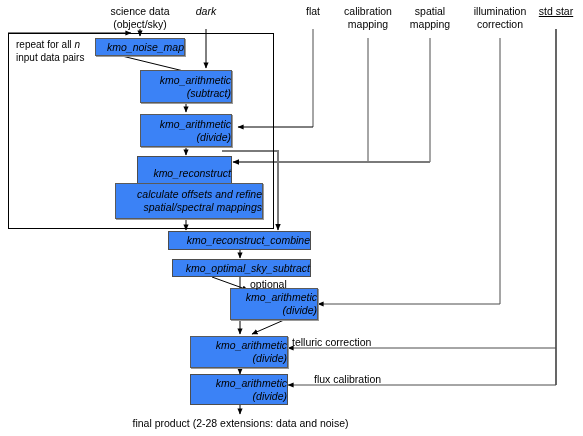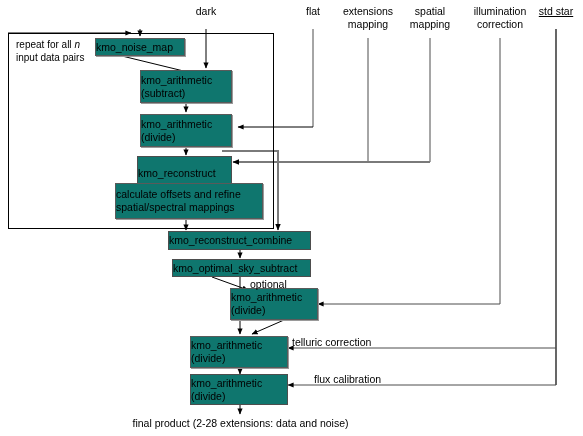--- a/index.html
+++ b/index.html
@@ -19,31 +19,32 @@
   #svg-layer {
     position: absolute;
     left: 0;
     top: 0;
     width: 583px;
     height: 436px;
   }
   .node {
     position: absolute;
     box-sizing: border-box;
-    background: #0f766e;
+    background: #3b82f6;
     border: 1px solid #4d4d4d;
     font-size: 10.5px;
     color: #000000;
     display: flex;
     flex-direction: column;
-    align-items: flex-start;
+    align-items: flex-end;
     justify-content: center;
     line-height: 13px;
     text-align: center;
     z-index: 3;
+    font-style: italic;
   }
   .node.heavy {
     border: 1.5px solid #5a5a5a;
     box-shadow: 1px 1px 0 0 #9a9a9a;
   }
   .node .l1, .node .l2 { display: block; white-space: nowrap; }
   .label {
     position: absolute;
     font-size: 10.5px;
     color: #000000;
@@ -163,31 +164,35 @@
       <path d="M8,33 L131,33" marker-end="url(#ah-thin)"></path>
     </g>
   </svg>
 
   <div class="loopbox" style="left:8px; top:33px; width:266px; height:196px;"></div>
   <div class="loop-text" style="left:16px; top:38px; width:120px;">
     <span><span>repeat for all </span><i>n</i></span><br>
     <span>input data pairs</span>
   </div>
 
-
-  <div class="label" style="left:176px; top:5px; width:60px;">
+  <div class="label" style="left:95px; top:5px; width:90px;">
+    <span>science data</span><br>
+    <span>(object/sky)</span>
+  </div>
+
+  <div class="label" style="left:176px; top:5px; width:60px;font-style:italic;">
     <span>dark</span>
   </div>
 
   <div class="label" style="left:283px; top:5px; width:60px;">
     <span>flat</span>
   </div>
 
   <div class="label" style="left:333px; top:5px; width:70px;">
-    <span>extensions</span><br>
+    <span>calibration</span><br>
     <span>mapping</span>
   </div>
 
   <div class="label" style="left:400px; top:5px; width:60px;">
     <span>spatial</span><br>
     <span>mapping</span>
   </div>
 
   <div class="label" style="left:464px; top:5px; width:72px;">
     <span>illumination</span><br>

